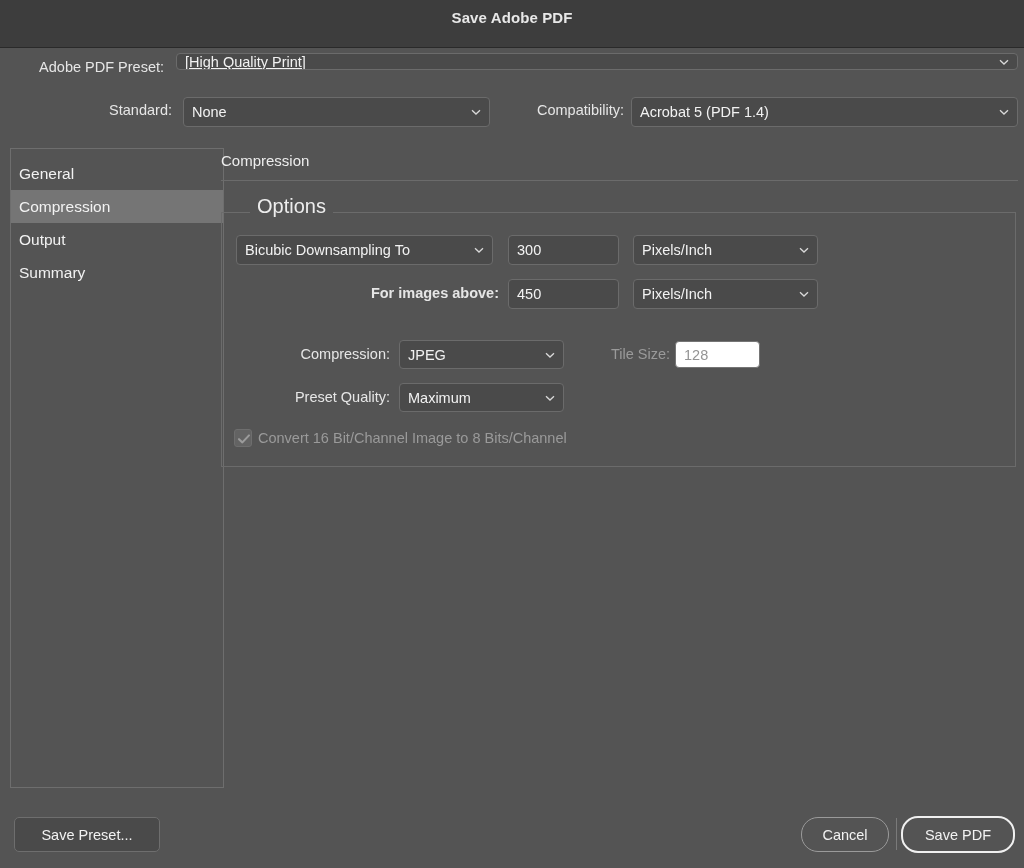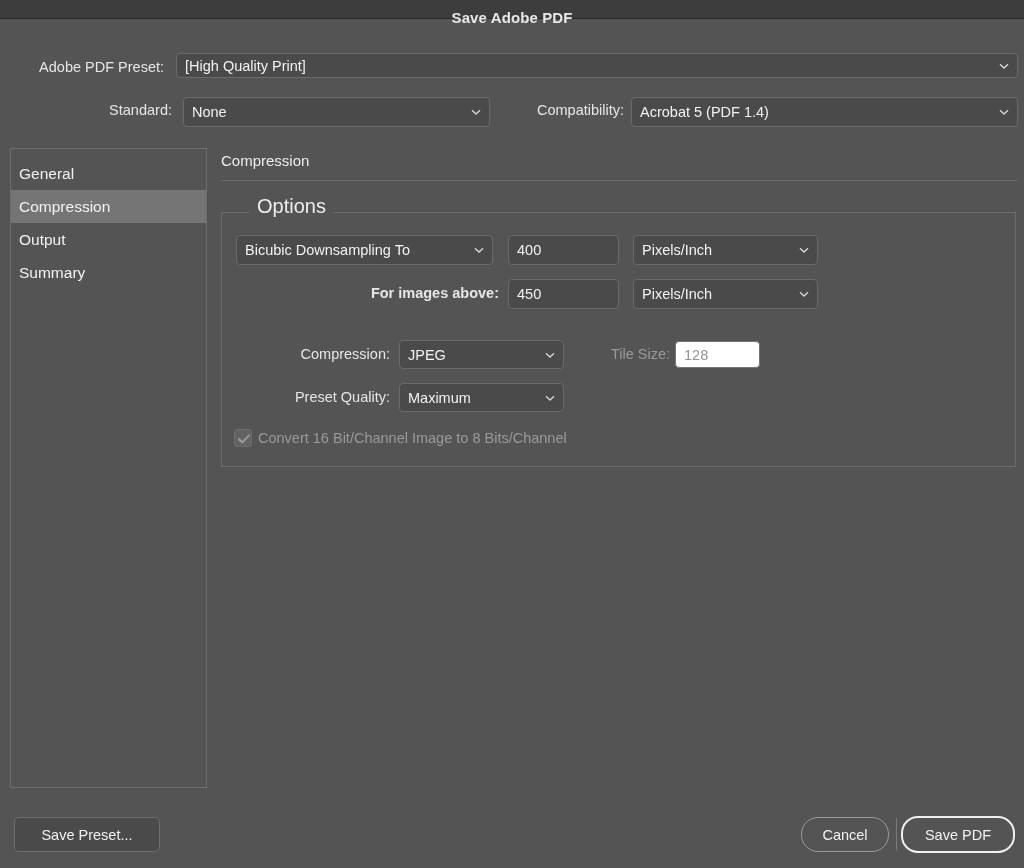--- a/index.html
+++ b/index.html
@@ -15,21 +15,21 @@
     overflow: hidden;
     position: relative;
     -webkit-font-smoothing: antialiased;
   }
 
   
   .titlebar {
     position: absolute;
     left: 0; top: 0;
     width: 1024px;
-    height: 19px;
+    height: 48px;
     background: #3d3d3d;
     border-bottom: 1px solid #2a2a2a;
     box-sizing: border-box;
   }
   .titlebar-title {
     position: absolute;
     left: 0; right: 0; top: 9px;
     text-align: center;
     font-size: 15px;
     font-weight: bold;
@@ -74,21 +74,21 @@
     background: #ffffff;
     border-color: #757575;
     color: #949494;
   }
 
   
   .sidebar {
     position: absolute;
     left: 10px;
     top: 148px;
-    width: 197px;
+    width: 214px;
     height: 640px;
     box-sizing: border-box;
     border: 1px solid #6e6e6e;
     background: #545454;
     padding-top: 8px;
   }
   .side-item {
     height: 33px;
     line-height: 33px;
     padding-left: 8px;
@@ -196,21 +196,21 @@
 </style>
 </head>
 <body>
 
 <div class="titlebar">
   <div class="titlebar-title">Save Adobe PDF</div>
 </div>
 
 <div class="lbl right" style="position:absolute; left:0px; top:59px; width:164px;">Adobe PDF Preset:</div>
 
-<div class="ctrl popup" style="left:176px; top:53px; width:842px; height:25px;">
+<div class="ctrl popup" style="left:176px; top:53px; width:842px; height:17px;text-decoration:underline;">
   <span>[High Quality Print]</span>
   <span class="chev">
     <svg width="10" height="10" viewBox="0 0 10 10">
         <path d="M1 3.2 L5 7 L9 3.2" fill="none" stroke="#d8d8d8" stroke-width="1.3"></path>
       </svg>
   </span>
 </div>
 
 <div class="lbl right" style="position:absolute; left:0px; top:102px; width:172px;">Standard:</div>
 
@@ -258,21 +258,21 @@
 <div class="ctrl popup" style="left:236px; top:235px; width:257px; height:30px;">
   <span>Bicubic Downsampling To</span>
   <span class="chev">
     <svg width="10" height="10" viewBox="0 0 10 10">
         <path d="M1 3.2 L5 7 L9 3.2" fill="none" stroke="#d8d8d8" stroke-width="1.3"></path>
       </svg>
   </span>
 </div>
 
 <div class="ctrl field" style="left:508px; top:235px; width:111px; height:30px;">
-  <span>400</span>
+  <span>300</span>
 </div>
 
 <div class="ctrl popup" style="left:633px; top:235px; width:185px; height:30px;">
   <span>Pixels/Inch</span>
   <span class="chev">
     <svg width="10" height="10" viewBox="0 0 10 10">
         <path d="M1 3.2 L5 7 L9 3.2" fill="none" stroke="#d8d8d8" stroke-width="1.3"></path>
       </svg>
   </span>
 </div>

